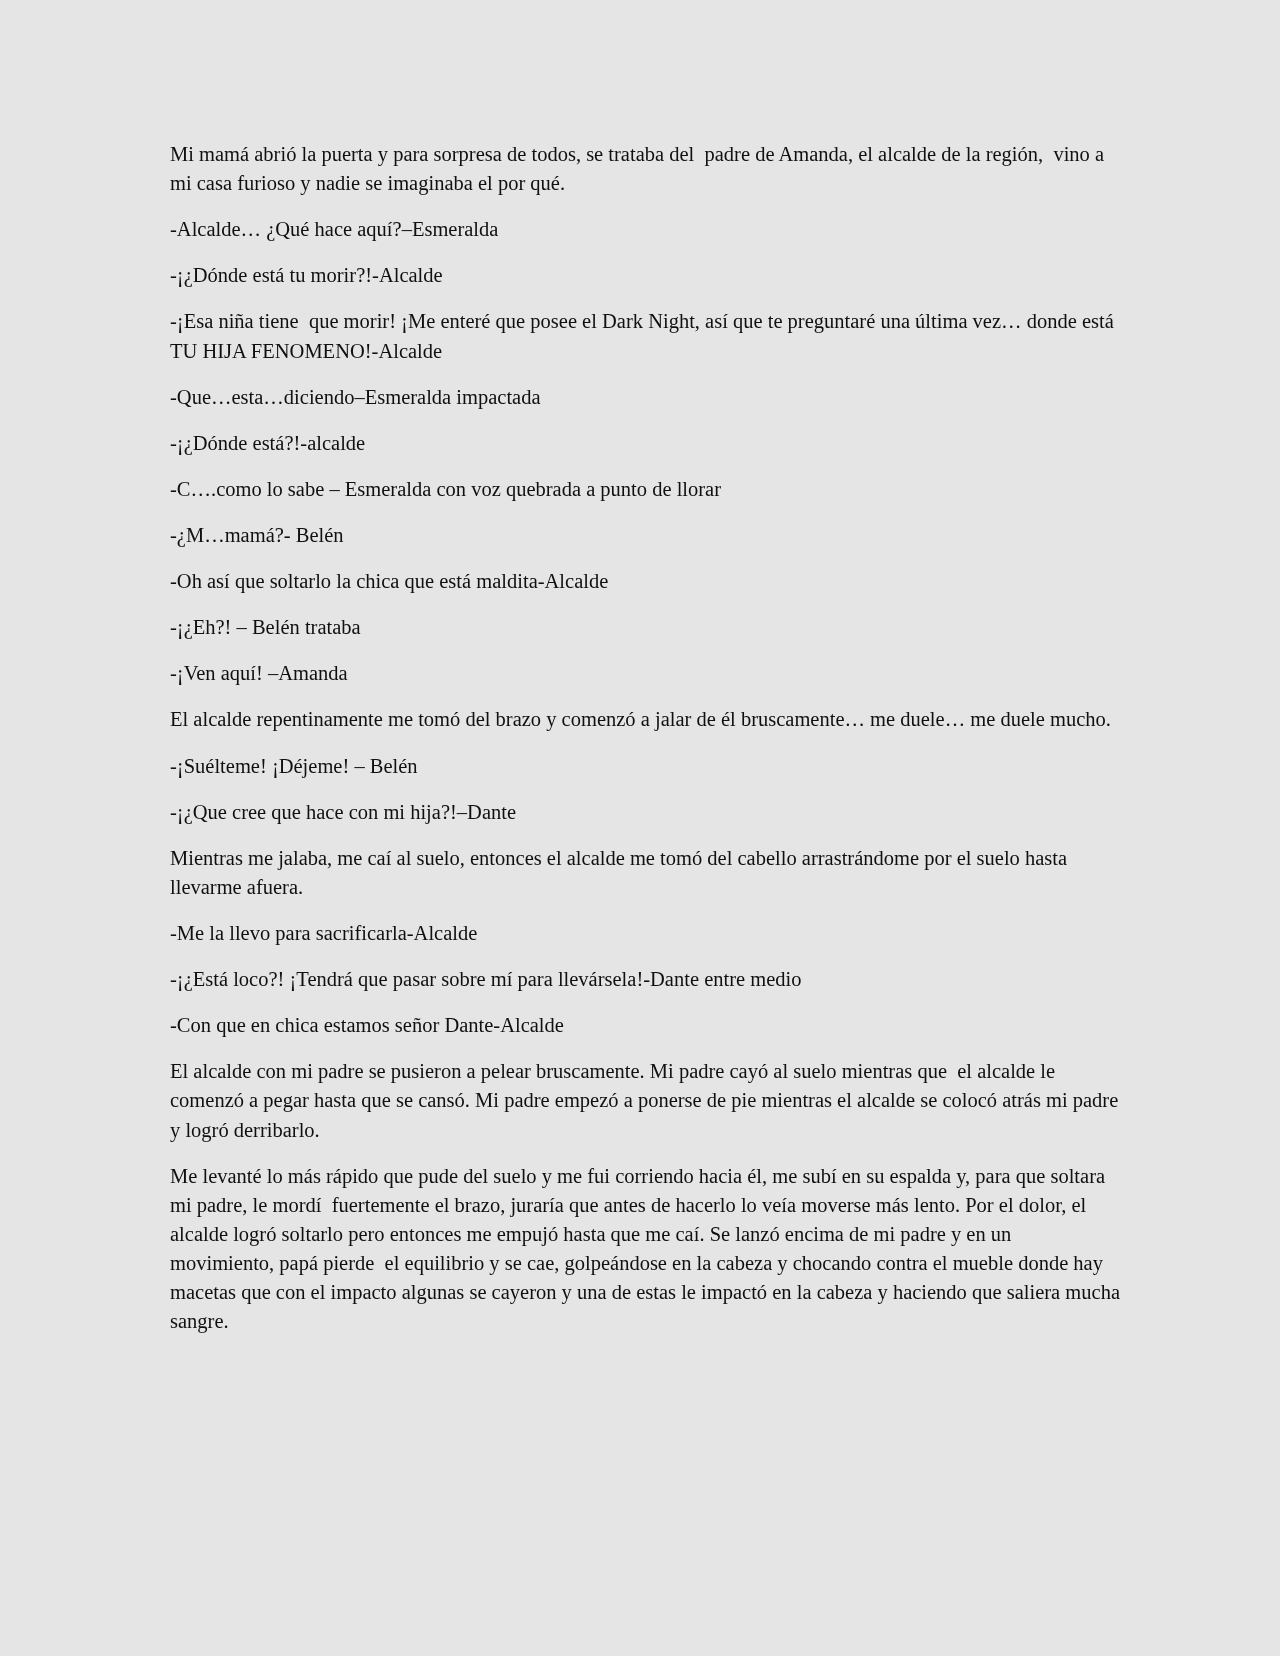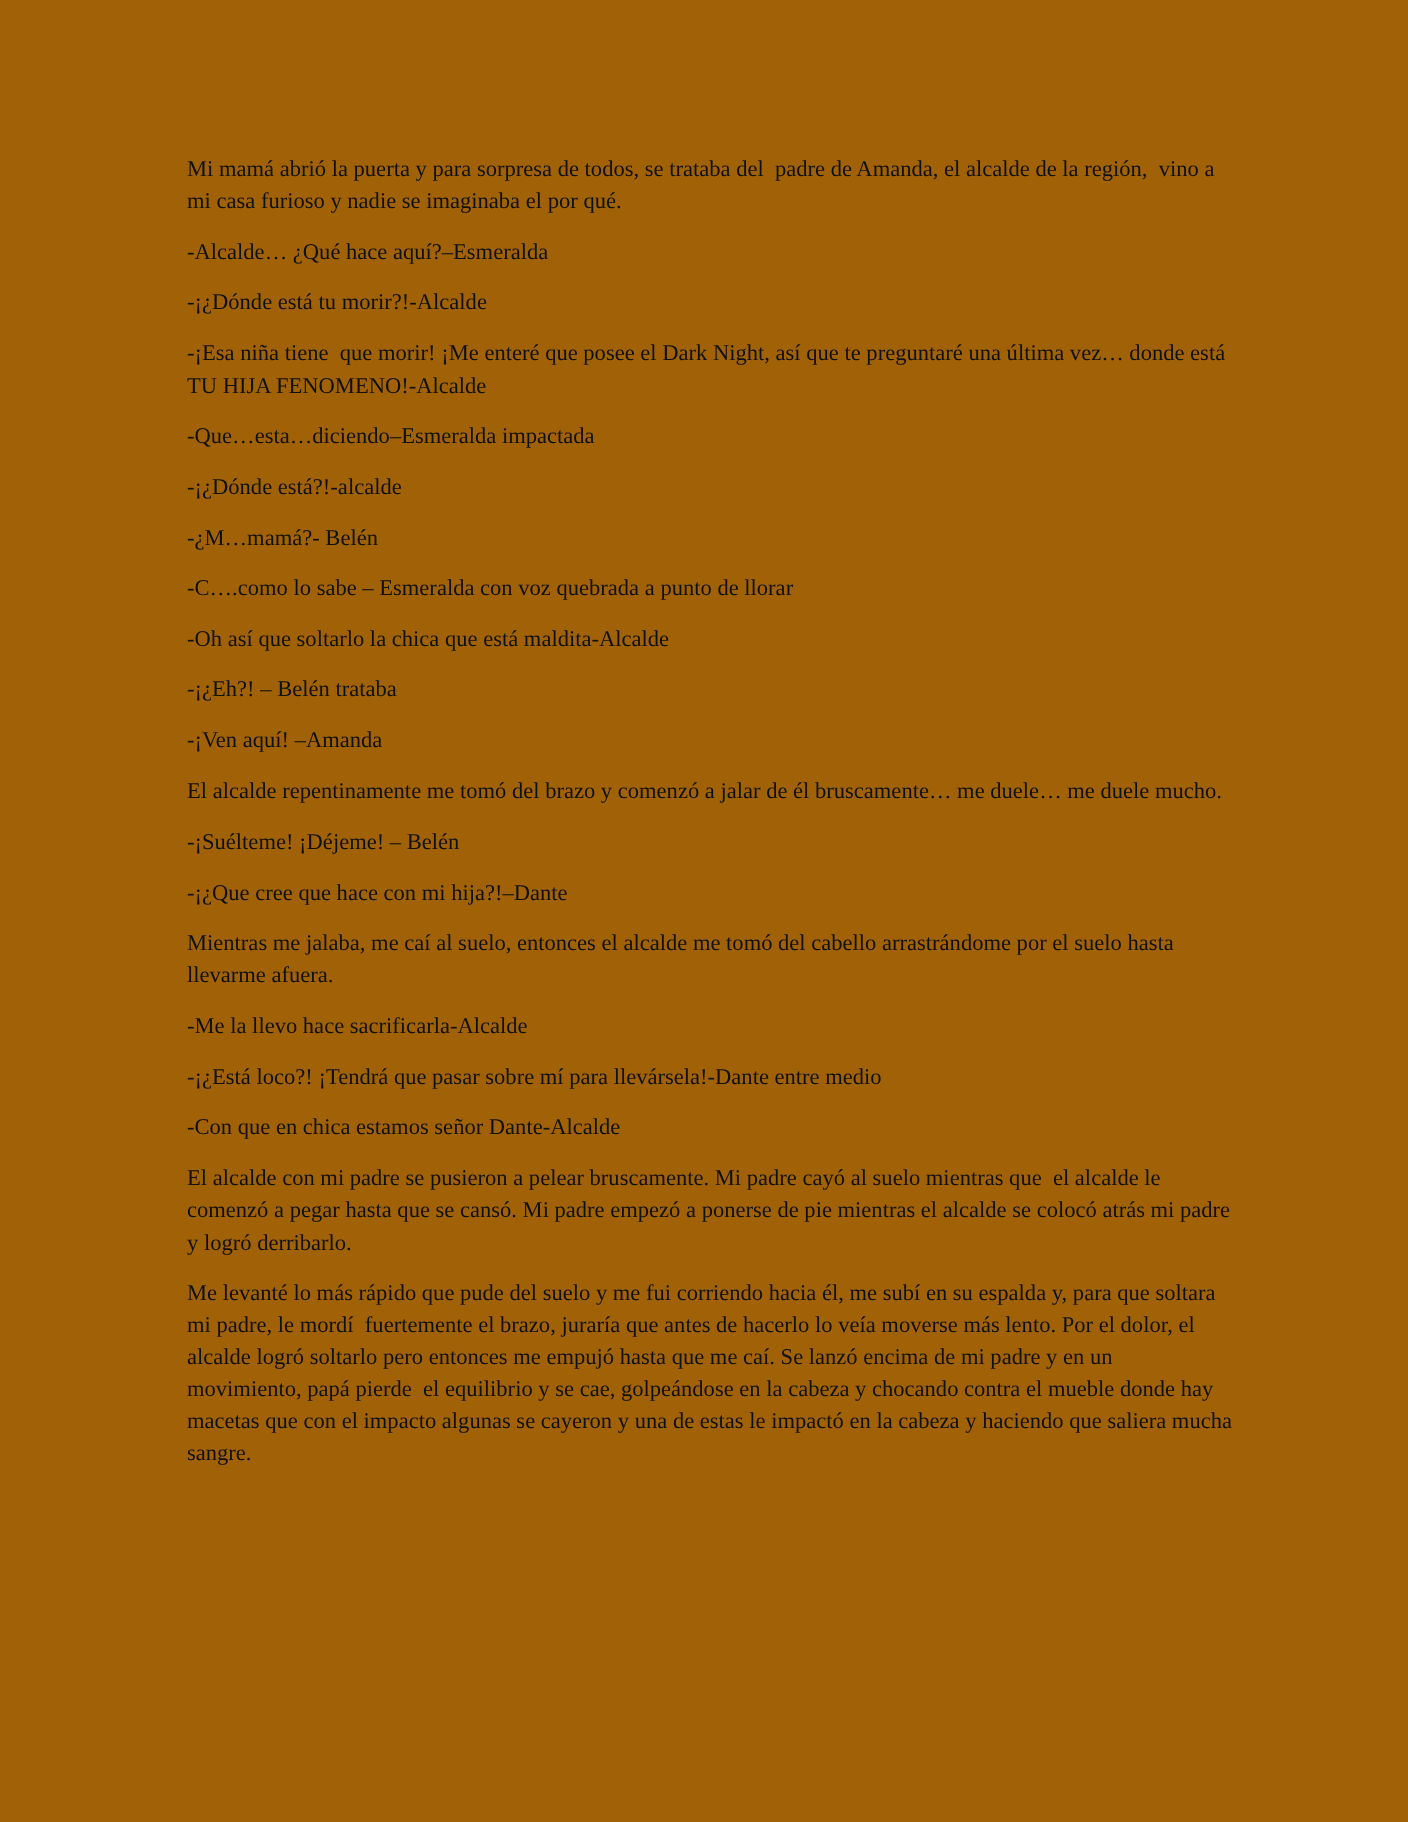--- a/index.html
+++ b/index.html
@@ -5,21 +5,21 @@
   * { margin: 0; padding: 0; box-sizing: border-box; }
   html, body {
     background: #ffffff;
     width: 1280px;
     height: 1656px;
     overflow: hidden;
   }
   .page {
     width: 1280px;
     height: 1656px;
-    background: #a16207;
+    background: #e5e5e5;
     position: relative;
   }
   .content {
     position: absolute;
     top: 140px;
     left: 170px;
     width: 950px;
     font-family: "Liberation Serif", "DejaVu Serif", serif;
     font-size: 20.5px;
     line-height: 1.42;
@@ -35,28 +35,28 @@
 <body>
 
 <div class="page">
   <div class="content">
     <p>Mi mamá abrió la puerta y para sorpresa de todos, se trataba del  padre de Amanda, el alcalde de la región,  vino a mi casa furioso y nadie se imaginaba el por qué.</p>
     <p>-Alcalde… ¿Qué hace aquí?–Esmeralda</p>
     <p>-¡¿Dónde está tu morir?!-Alcalde</p>
     <p>-¡Esa niña tiene  que morir! ¡Me enteré que posee el Dark Night, así que te preguntaré una última vez… donde está TU HIJA FENOMENO!-Alcalde</p>
     <p>-Que…esta…diciendo–Esmeralda impactada</p>
     <p>-¡¿Dónde está?!-alcalde</p>
+    <p>-C….como lo sabe – Esmeralda con voz quebrada a punto de llorar</p>
     <p>-¿M…mamá?- Belén</p>
-    <p>-C….como lo sabe – Esmeralda con voz quebrada a punto de llorar</p>
     <p>-Oh así que soltarlo la chica que está maldita-Alcalde</p>
     <p>-¡¿Eh?! – Belén trataba</p>
     <p>-¡Ven aquí! –Amanda</p>
     <p>El alcalde repentinamente me tomó del brazo y comenzó a jalar de él bruscamente… me duele… me duele mucho.</p>
     <p>-¡Suélteme! ¡Déjeme! – Belén</p>
     <p>-¡¿Que cree que hace con mi hija?!–Dante</p>
     <p>Mientras me jalaba, me caí al suelo, entonces el alcalde me tomó del cabello arrastrándome por el suelo hasta llevarme afuera.</p>
-    <p>-Me la llevo hace sacrificarla-Alcalde</p>
+    <p>-Me la llevo para sacrificarla-Alcalde</p>
     <p>-¡¿Está loco?! ¡Tendrá que pasar sobre mí para llevársela!-Dante entre medio</p>
     <p>-Con que en chica estamos señor Dante-Alcalde</p>
     <p>El alcalde con mi padre se pusieron a pelear bruscamente. Mi padre cayó al suelo mientras que  el alcalde le comenzó a pegar hasta que se cansó. Mi padre empezó a ponerse de pie mientras el alcalde se colocó atrás mi padre y logró derribarlo.</p>
     <p>Me levanté lo más rápido que pude del suelo y me fui corriendo hacia él, me subí en su espalda y, para que soltara mi padre, le mordí  fuertemente el brazo, juraría que antes de hacerlo lo veía moverse más lento. Por el dolor, el alcalde logró soltarlo pero entonces me empujó hasta que me caí. Se lanzó encima de mi padre y en un movimiento, papá pierde  el equilibrio y se cae, golpeándose en la cabeza y chocando contra el mueble donde hay macetas que con el impacto algunas se cayeron y una de estas le impactó en la cabeza y haciendo que saliera mucha sangre.</p>
   </div>
 </div>
 
 </body></html>

